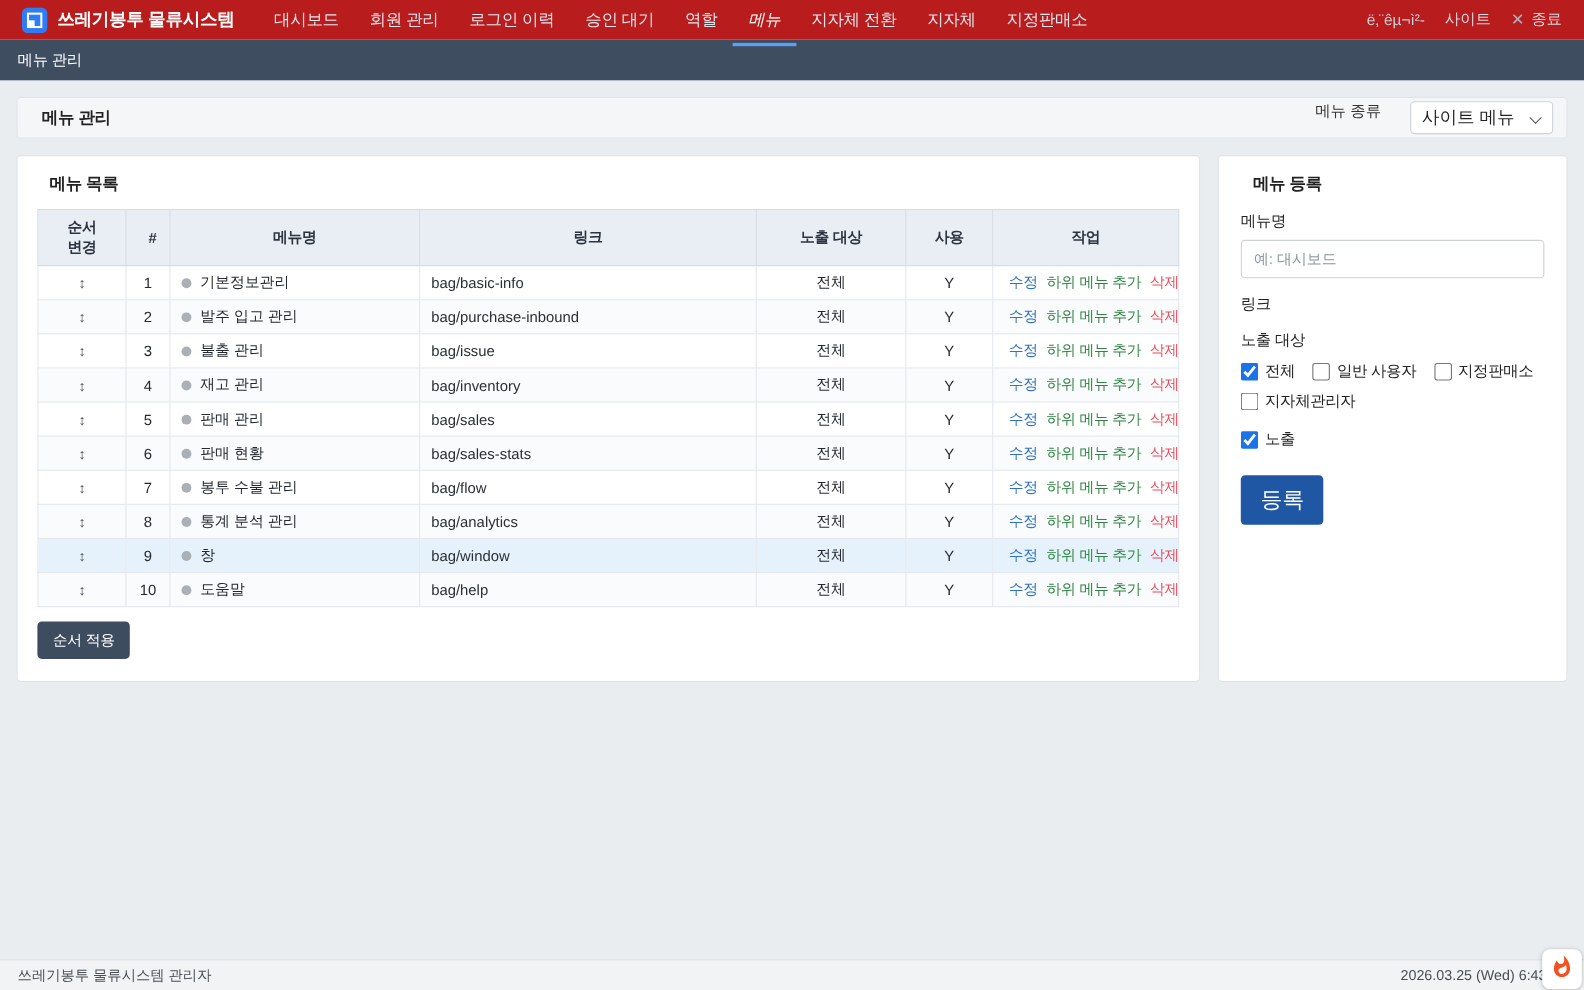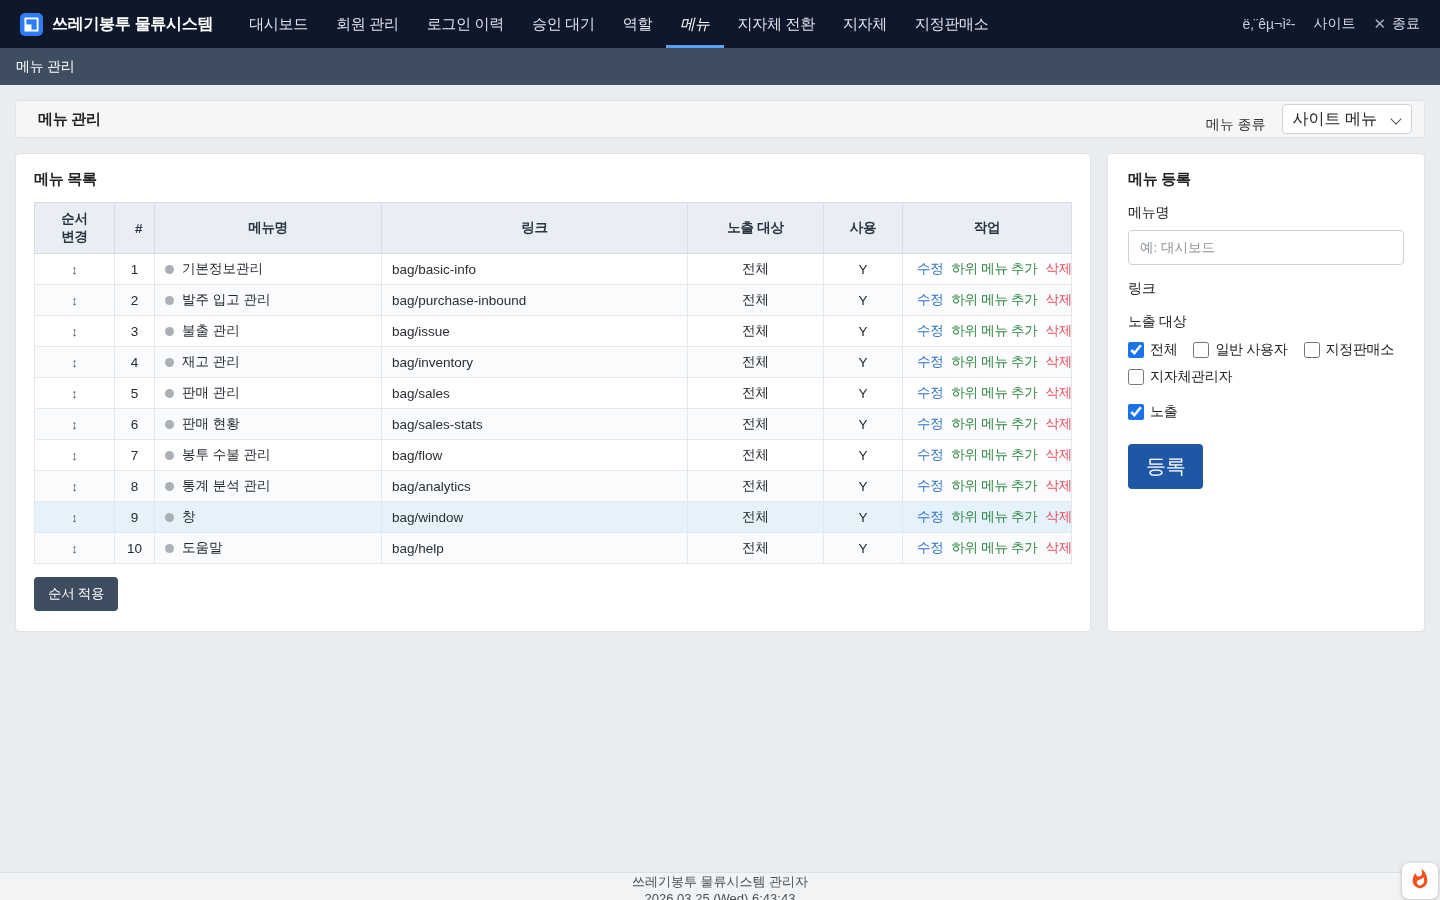--- a/index.html
+++ b/index.html
@@ -6,21 +6,21 @@
   html,body { width:1440px; height:900px; }
   body {
     font-family: "Liberation Sans", "DejaVu Sans", sans-serif;
     background:#e9edf0;
     position:relative;
     overflow:hidden;
     color:#222;
   }
   
   .topnav {
-    height:48px; background:#0f172a; display:flex; align-items:center;
+    height:36px; background:#b91c1c; display:flex; align-items:center;
     padding:0 20px; color:#e5e9f0;
   }
   .brand { display:flex; align-items:center; gap:9px; margin-right:22px; cursor:pointer; }
   .brand-icon { width:23px; height:23px; background:#2e7df6; border-radius:5px;
     display:flex; align-items:center; justify-content:center; }
   .brand-text { font-size:16px; font-weight:bold; color:#ffffff; letter-spacing:-0.3px; }
   .nav-items { display:flex; align-items:stretch; height:48px; flex:1; }
   .nav-item {
     display:flex; align-items:center; padding:0 14px; font-size:15px; color:#dfe4ec;
     cursor:pointer; border-bottom:3px solid transparent; padding-top:3px; text-decoration:none;
@@ -36,38 +36,38 @@
   .subbar {
     height:37px; background:#3f4d61; color:#ffffff; display:flex; align-items:center;
     padding:0 16px; font-size:14px; letter-spacing:-0.3px;
   }
   
   .page-header {
     margin:15px; height:38px; background:#f5f6f8; border:1px solid #e1e5e9; border-radius:4px;
     display:flex; align-items:center; justify-content:space-between; padding:0 12px;
   }
   .page-title { font-size:15px; font-weight:bold; padding-left:10px; letter-spacing:-0.3px; }
-  .menu-type-wrap { display:flex; align-items:flex-end; gap:16px; }
+  .menu-type-wrap { display:flex; align-items:flex-start; gap:26px; }
   .menu-type-label { font-size:14px; color:#333; }
   .select-box {
     min-width:128px; height:30px; background:#fff; border:1px solid #cdd3d9; border-radius:4px;
     display:flex; align-items:center; justify-content:space-between; padding:0 10px; font-size:16px;
     cursor:pointer; gap:14px;
   }
   .chev { width:10px; height:10px; display:inline-block; position:relative; }
   .chev::after {
     content:""; position:absolute; left:1px; top:1px; width:7px; height:7px;
     border-right:1.6px solid #555; border-bottom:1.6px solid #555; transform:rotate(45deg);
   }
   
   .content { display:flex; gap:16px; margin:0 15px; align-items:stretch; }
   .card { background:#ffffff; border:1px solid #dfe3e8; border-radius:4px; }
   .list-card { flex:1; padding:16px 18px 20px; }
   .form-card { width:322px; padding:16px 20px 24px; }
-  .card-title { font-size:15px; font-weight:bold; margin-bottom:13px; letter-spacing:-0.3px; }
+  .card-title { font-size:15px; font-weight:bold; margin-bottom:13px; letter-spacing:-0.3px;margin-left:11px; }
   
   table { width:100%; border-collapse:collapse; font-size:13.5px; table-layout:fixed; }
   th {
     background:#e8eef4; border:1px solid #d5dce3; padding:7px 20px; font-weight:bold;
     color:#2c3440; text-align:center; letter-spacing:-0.3px;
   }
   td { border:1px solid #e4e8ed; padding:6px 10px; height:30px; color:#24292f; }
   tr:nth-child(even) td { background:#fafbfc; }
   tr.highlight td { background:#e5f2fb; }
   .c-drag { text-align:center; color:#4b5158; cursor:grab; font-size:13px; }
@@ -98,21 +98,21 @@
   label.chk input { width:16px; height:16px; accent-color:#1a73e8; cursor:pointer; }
   .visible-row { margin-top:17px; }
   .submit-btn {
     margin-top:23px; background:#1f57a4; color:#fff; border:none; border-radius:4px;
     padding:9px 18px; font-size:20px; cursor:pointer; font-family:inherit; letter-spacing:-0.3px;
   }
   
   .footer {
     position:absolute; bottom:0; left:0; right:0; height:28px; background:#f1f3f5;
     border-top:1px solid #dde1e5; display:flex; align-items:center; justify-content:space-between;
-    padding:0 16px; font-size:13px; color:#4a4f55;flex-direction:column;
+    padding:0 16px; font-size:13px; color:#4a4f55;
   }
   .flame-box {
     position:absolute; right:2px; bottom:1px; width:36px; height:36px; background:#ffffff;
     border-radius:7px; box-shadow:0 1px 4px rgba(0,0,0,.25); display:flex; align-items:center;
     justify-content:center; cursor:pointer; z-index:5;
   }
 </style>
 </head>
 <body>
 

